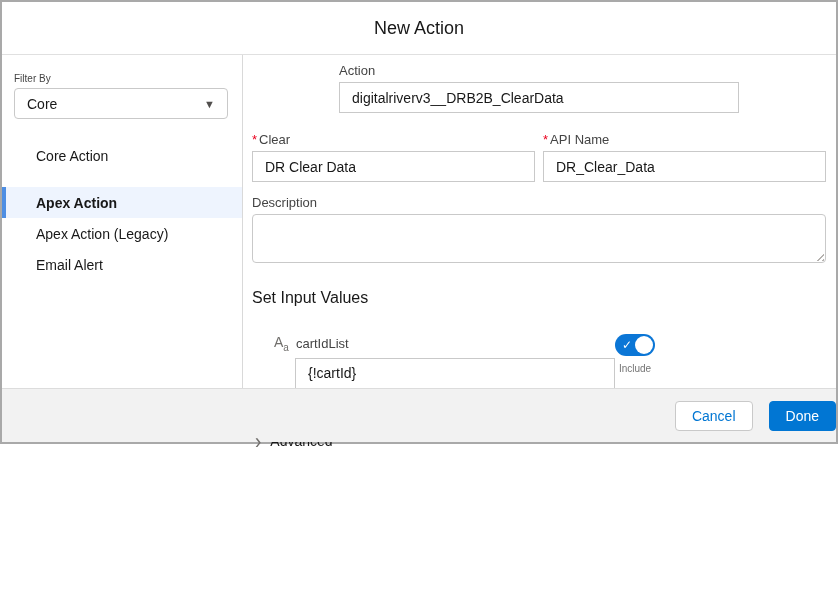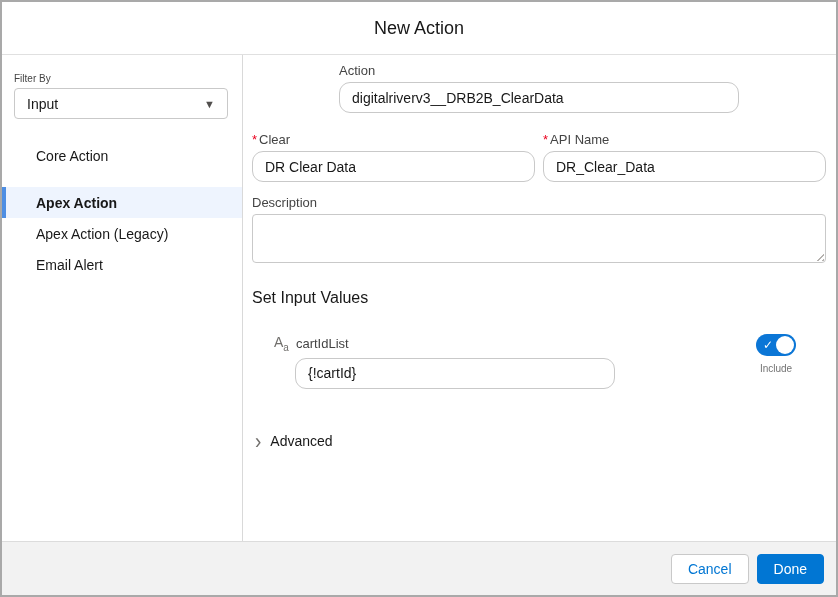--- a/index.html
+++ b/index.html
@@ -3,21 +3,21 @@
 <meta charset="utf-8">
 <style>
   * { box-sizing: border-box; margin: 0; padding: 0; }
   html, body { width: 838px; height: 597px; }
   body {
     font-family: "Liberation Sans", "DejaVu Sans", sans-serif;
     background: #fff;
     color: #181818;
   }
   .modal {
-    width: 838px; height: 597px;
+    width: 838px; height: 444px;
     border: 2px solid #a9a9a9;
     display: flex; flex-direction: column;
     background: #fff;
   }
   
   .modal-header {
     height: 53px; flex: 0 0 53px;
     display: flex; align-items: center; justify-content: center;
     border-bottom: 1px solid #e0e0e0;
     background: #fff;
@@ -55,21 +55,21 @@
     margin-top: 16px;
   }
 
   
   .main { flex: 1 1 auto; padding: 8px 10px 0 9px; }
   .field-label {
     display: block; font-size: 13px; color: #444; margin-bottom: 4px;
   }
   .req { color: #ea001e; margin-right: 2px; }
   .text-input {
-    width: 100%; height: 31px; border: 1px solid #c9c9c9; border-radius: 11px;
+    width: 100%; height: 31px; border: 1px solid #c9c9c9; border-radius: 0;
     padding: 0 12px; font-size: 14px; color: #181818;
     font-family: "Liberation Sans", sans-serif; background: #fff; outline: none;
   }
   .action-group { width: 400px; margin: 0 auto; }
   .intro { margin-top: 36px; font-size: 14px; line-height: 1.38; color: #181818; }
   .two-col { display: flex; gap: 8px; margin-top: 19px; }
   .two-col .field { flex: 1 1 0; }
   .desc-field { margin-top: 13px; position: relative; }
   .desc-textarea {
     width: 100%; height: 49px; border: 1px solid #c9c9c9; border-radius: 4px;
@@ -78,21 +78,21 @@
   }
   .resize-handle {
     position: absolute; right: 2px; bottom: 2px; width: 10px; height: 10px;
     clip-path: polygon(100% 0, 100% 100%, 0 100%);
     background: repeating-linear-gradient(135deg, transparent 0 2px, #b5b2af 2px 3.5px);
     pointer-events: none;
   }
   .section-heading { margin-top: 26px; font-size: 16px; font-weight: 400; color: #181818; }
 
   .input-row {
-    margin-top: 27px; display: flex; justify-content: space-between; align-items: flex-start;
+    margin-top: 27px; display: flex; align-items: flex-start;
   }
   .param { padding-left: 22px; }
   .param-label { display: flex; align-items: center; font-size: 13px; color: #444; }
   .aa-icon { color: #706e6b; font-size: 14px; margin-right: 7px; }
   .aa-icon sub { font-size: 10px; }
   .param-input { width: 320px; margin-left: 21px; margin-top: 5px; }
 
   .toggle-wrap { margin-right: 30px; text-align: center; }
   .toggle {
     width: 40px; height: 22px; border-radius: 11px; background: #0b76d6;
@@ -113,21 +113,21 @@
     color: #706e6b; font-size: 19px; line-height: 1; margin: 0 9px 0 3px;
     font-weight: 400; transform: scaleY(1.15);
   }
   .advanced-text { font-size: 14px; color: #181818; }
 
   
   .modal-footer {
     flex: 0 0 54px; height: 54px;
     background: #f2f2f2; border-top: 1px solid #dcdcdc;
     display: flex; align-items: center; justify-content: flex-end;
-    padding-right: 12px; gap: 8px;
+    gap: 16px;
   }
   .btn {
     height: 30px; padding: 0 16px; border-radius: 4px; font-size: 14px;
     font-family: "Liberation Sans", sans-serif; cursor: pointer;
   }
   .btn-neutral { background: #fff; border: 1px solid #c9c9c9; color: #0176d3; }
   .btn-brand { background: #0176d3; border: 1px solid #0176d3; color: #fff; }
 </style>
 </head>
 <body>
@@ -136,21 +136,21 @@
 
   <div class="modal-header">
     <div class="modal-title">New Action</div>
   </div>
 
   <div class="modal-body">
 
     <div class="sidebar">
       <div class="filter-label">Filter By</div>
       <div class="select">
-        <span>Input</span>
+        <span>Core</span>
         <span class="caret">▼</span>
       </div>
       <div class="nav-list">
         <div class="nav-item">
           <span>Core Action</span>
         </div>
         <div class="nav-item selected">
           <span>Apex Action</span>
         </div>
         <div class="nav-item">

